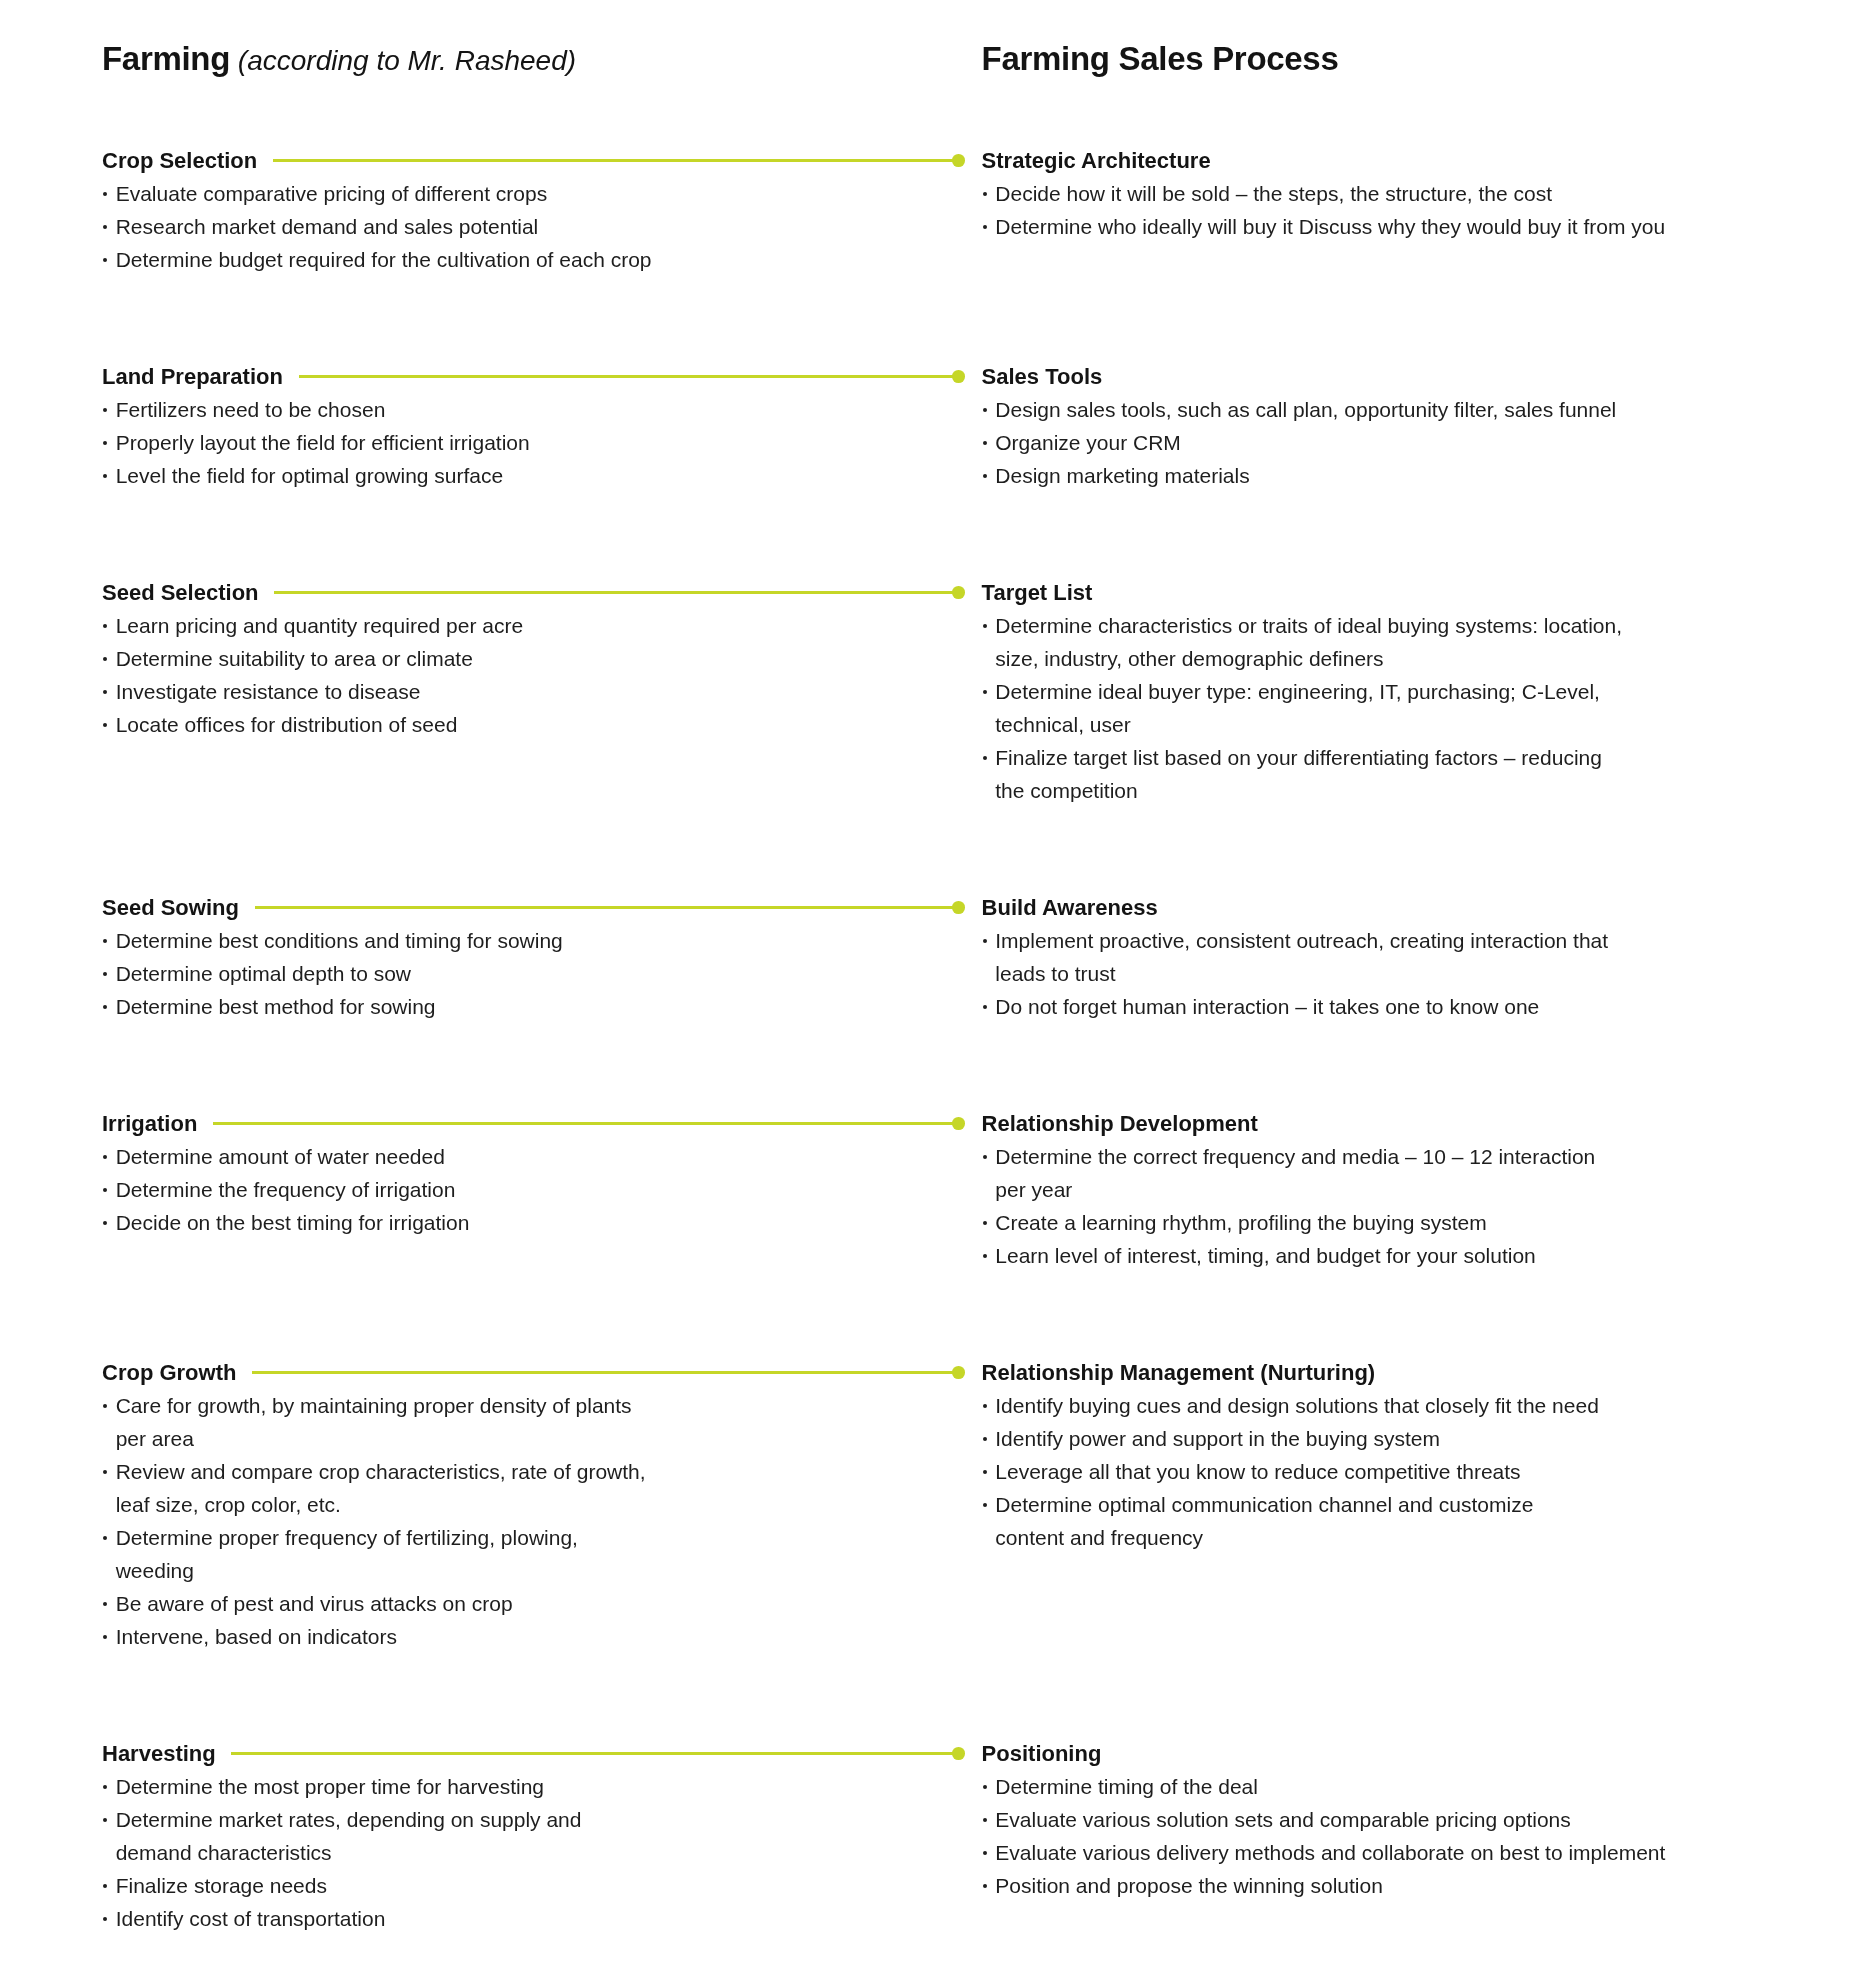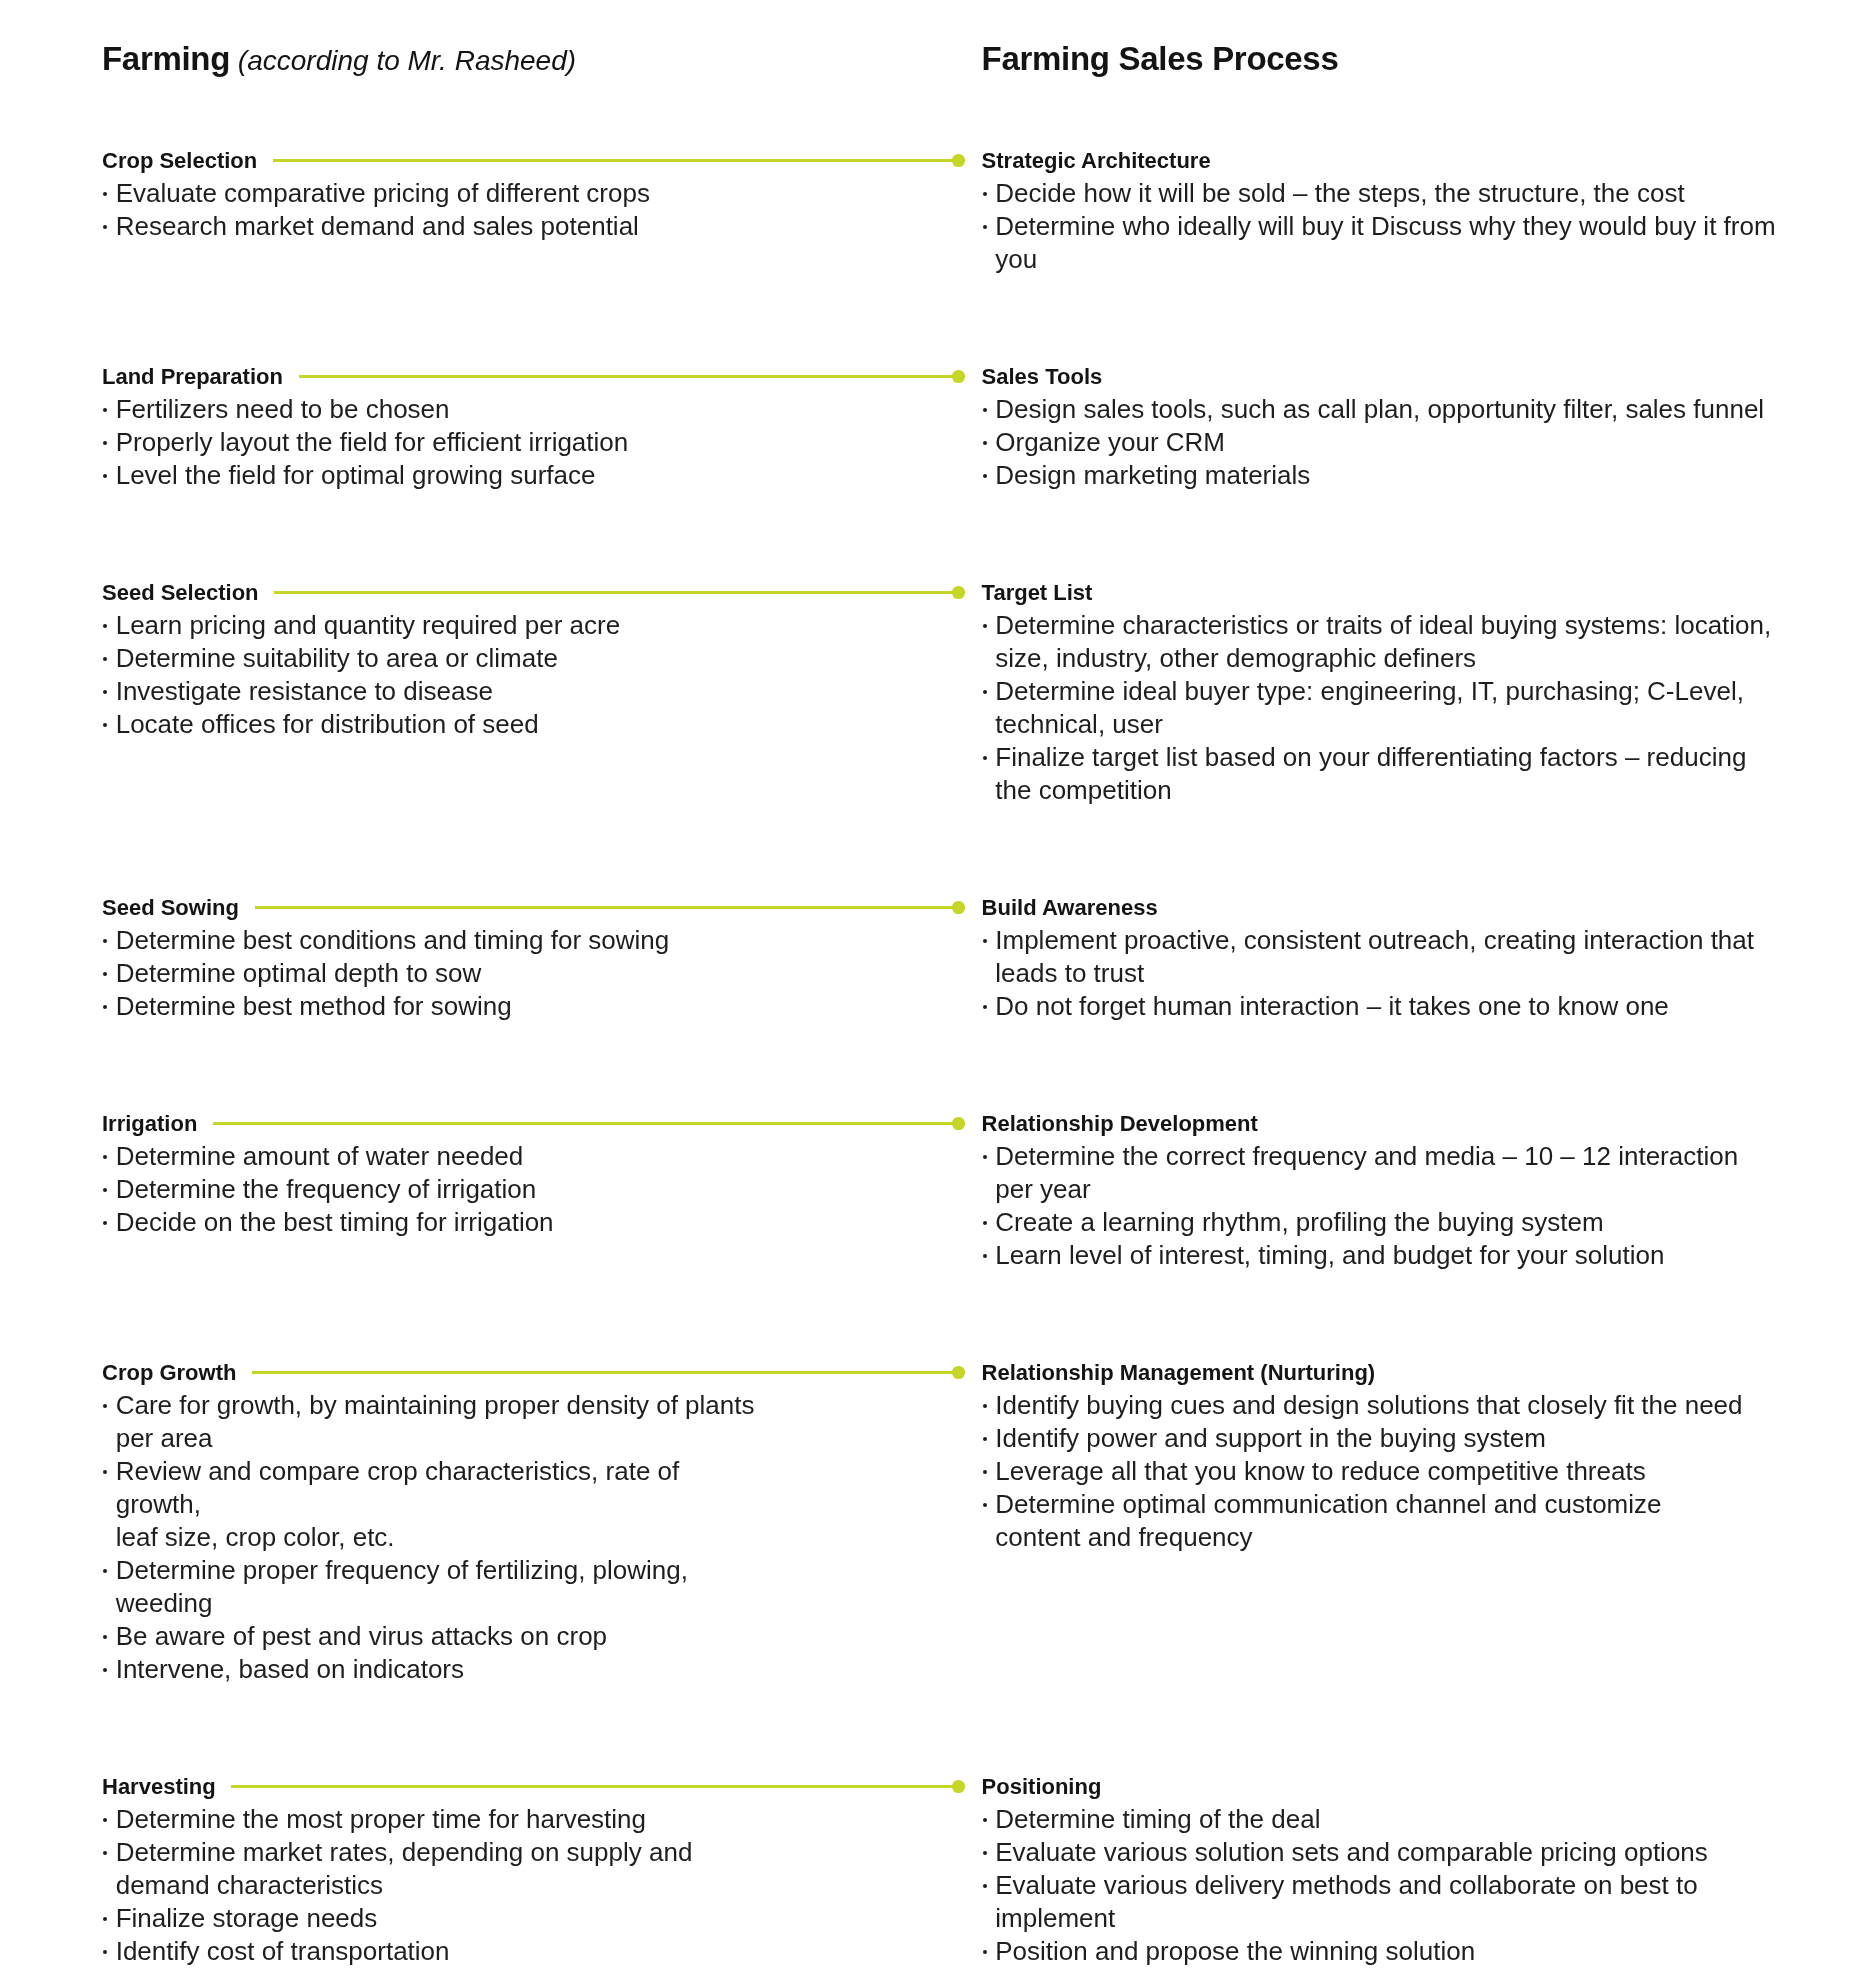--- a/index.html
+++ b/index.html
@@ -34,21 +34,21 @@
   }
   .connector { flex:1; display:flex; align-items:center; min-width:39px; }
   .connector .line { flex:1; height:2.9px; background:var(--accent); }
   .connector .dot {
     width:12.7px; height:12.7px; border-radius:50%;
     background:var(--accent); margin-left:-1px; flex:0 0 auto;
   }
   ul.bullets { margin:0; padding:0; list-style:none; }
   ul.bullets li {
     position:relative; padding-left:13.7px;
-    font-size:26px; line-height:33px; font-weight:400;
+    font-size:21px; line-height:33px; font-weight:400;
     white-space:pre-line; color:var(--body);
   }
   ul.bullets li::before {
     content:""; position:absolute; left:1px; top:14.6px;
     width:4.4px; height:4.4px; border-radius:50%; background:var(--body);
   }
   .cell.left ul.bullets { max-width:663px; }
   .cell.right ul.bullets { max-width:850px; }
 </style>
 </head>
@@ -70,20 +70,21 @@
         <div class="heading-row">
           <h3 class="sec-heading">Crop Selection</h3>
           <div class="connector">
             <span class="line"></span>
             <span class="dot"></span>
           </div>
         </div>
         <ul class="bullets">
             <li>Evaluate comparative pricing of different crops</li>
             <li>Research market demand and sales potential</li>
+            <li>Determine budget required for the cultivation of each crop</li>
           </ul>
       </div>
       <div class="cell right">
         <h3 class="sec-heading">Strategic Architecture</h3>
         <ul class="bullets">
             <li>Decide how it will be sold – the steps, the structure, the cost</li>
             <li>Determine who ideally will buy it Discuss why they would buy it from you</li>
           </ul>
       </div>
     </section>

